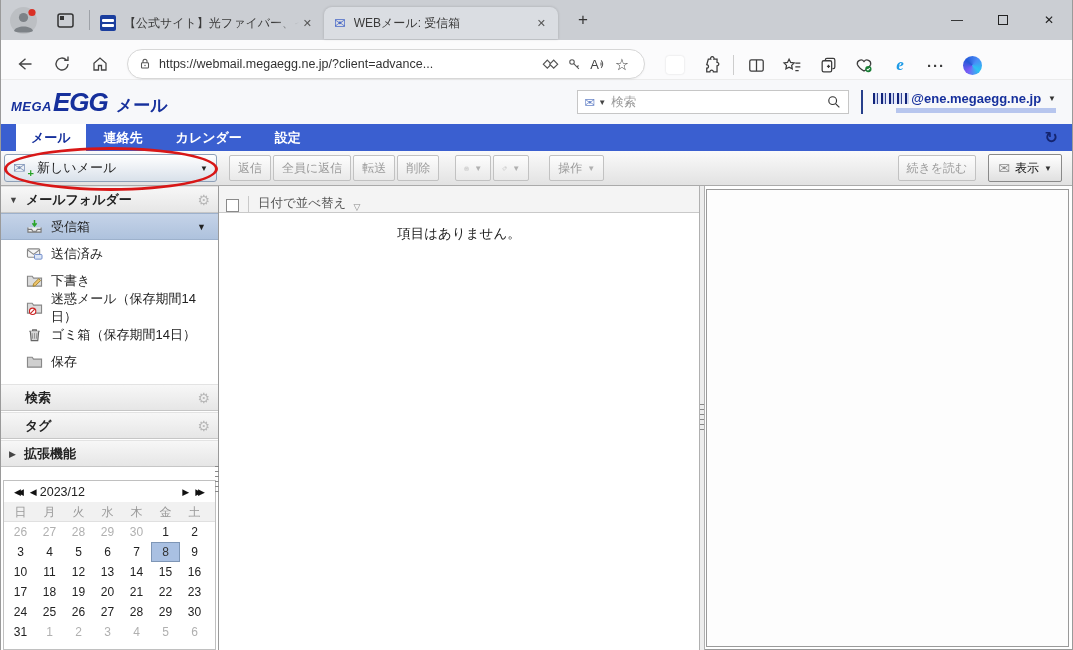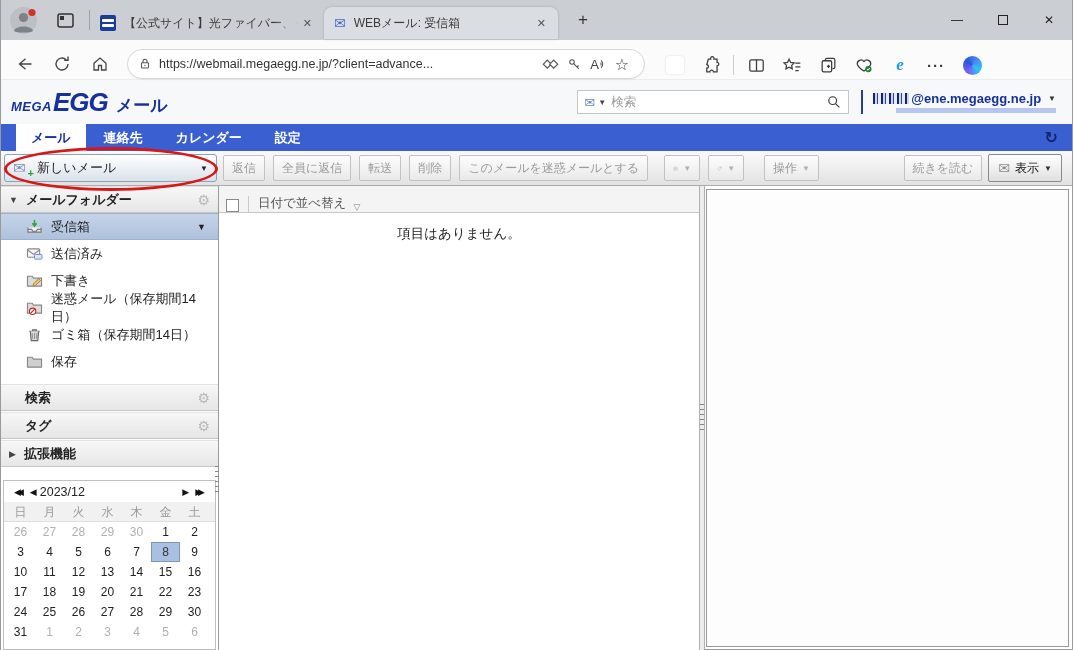--- a/index.html
+++ b/index.html
@@ -75,21 +75,21 @@
   .btn .bcaret { font-size:8px; margin-left:5px; color:#b0b0b0; }
   .btn.enabled { color:#111; border-color:#8a8a8a; background:linear-gradient(#fff,#e0e0e0); }
   .btn.enabled .bcaret { color:#333; }
   .newmail-btn { margin-left:3px; width:213px; height:28px; justify-content:flex-start; color:#222; font-size:13px;
     background:linear-gradient(#ffffff,#d9e1ea); border:1px solid #8ea0b8; border-radius:3px; padding:0 8px; }
   .newmail-btn .label { margin-left:6px; }
   .newmail-btn .bcaret { margin-left:auto; color:#222; }
   .nm-icon { position:relative; width:18px; height:14px; }
   .nm-icon .env { color:#7a8fb5; font-size:15px; line-height:14px; }
   .nm-icon .plus { position:absolute; right:-3px; bottom:-4px; color:#27a127; font-weight:bold; font-size:11px; text-shadow:0 0 2px #fff; }
-  .ml7{margin-left:6px}.ml6{margin-left:8px}.ml20{margin-left:20px}.ml16{margin-left:16px}
+  .ml7{margin-left:12px}.ml6{margin-left:2px}.ml20{margin-left:20px}.ml16{margin-left:16px}
   .spacer{flex:1}
   .icon-btn { width:36px; }
   .view-btn { margin-right:10px; height:28px; padding:0 9px; }
   .view-btn .env { color:#888; font-size:14px; margin-right:5px; }
   .annotation-ellipse { position:absolute; left:3px; top:-4px; width:214px; height:44px; border:3px solid #d81717; border-radius:50%; pointer-events:none; z-index:30; }
 
   
   .main { display:flex; height:464px; }
 
   
@@ -318,21 +318,20 @@
       </span>
       <span class="label">新しいメール</span>
       <span class="bcaret">▼</span>
     </div>
     <div class="annotation-ellipse"></div>
 
     <div class="btn ml7">返信</div>
     <div class="btn ml6">全員に返信</div>
     <div class="btn ml6">転送</div>
     <div class="btn ml6">削除</div>
-    <div class="btn ml6">このメールを迷惑メールとする</div>
 
     <div class="btn icon-btn ml16">
       <svg width="15" height="13" viewBox="0 0 20 18">
           <rect x="3" y="7" width="14" height="9" rx="1" fill="#e9e9e9" stroke="#aaa" stroke-width="1.3"></rect>
           <path d="M3 7l2-4h10l2 4" fill="none" stroke="#aaa" stroke-width="1.3"></path>
           <path d="M7 10h6" stroke="#aaa" stroke-width="1.3"></path>
         </svg>
       <span class="bcaret">▼</span>
     </div>
     <div class="btn icon-btn ml6">

